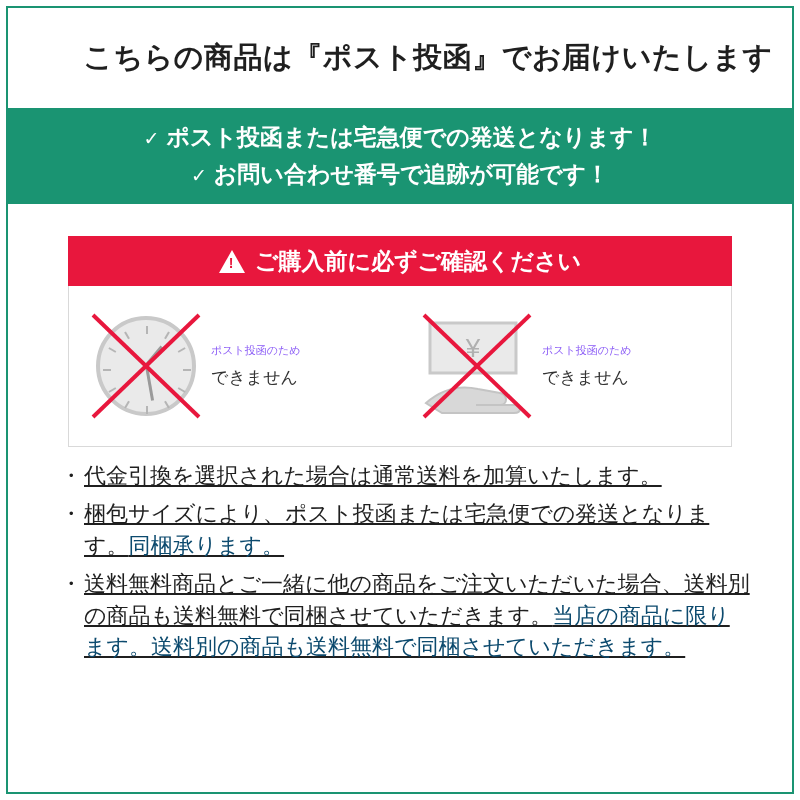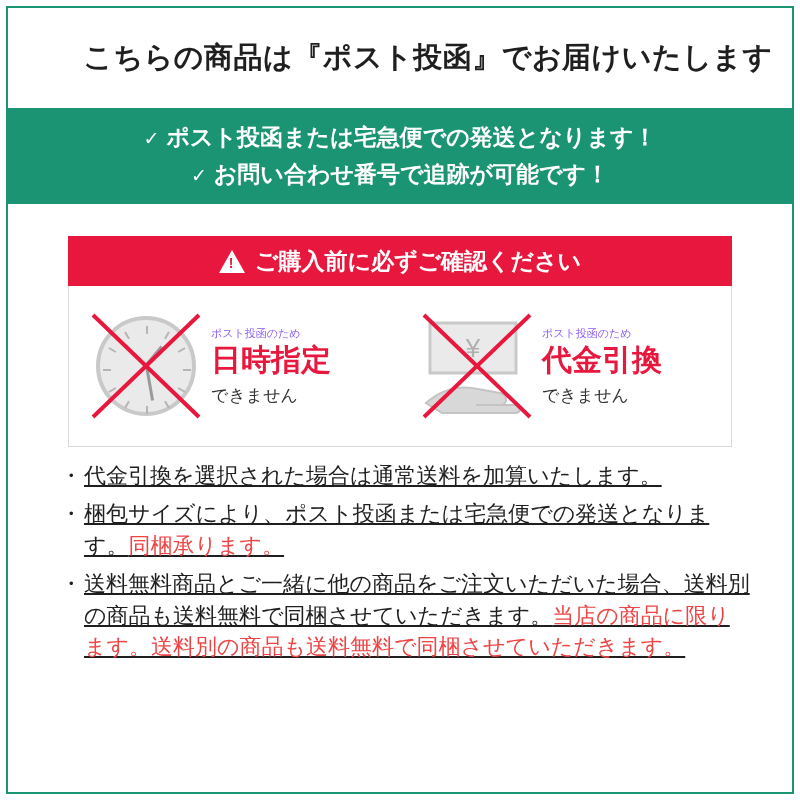--- a/index.html
+++ b/index.html
@@ -244,21 +244,21 @@
   }
   .note .dot {
     flex: none;
     margin-right: 2px;
   }
   .note .body {
     flex: 1;
     text-decoration: underline;
   }
   .red-text {
-    color: #ef4444;
+    color: #0c4a6e;
     text-align: center;
   }
 </style>
 </head>
 <body>
 
 <div class="page">
 
   <div class="frame-border"></div>
 
@@ -302,40 +302,38 @@
             <div class="hand-h"></div>
             <div class="hand-m"></div>
           </div>
           <svg class="cross" viewBox="0 0 118 118">
             <line x1="6" y1="8" x2="112" y2="110" stroke="#e8173d" stroke-width="4"></line>
             <line x1="112" y1="8" x2="6" y2="110" stroke="#e8173d" stroke-width="4"></line>
           </svg>
         </div>
         <div class="cell-text">
           <div class="small-gray">ポスト投函のため</div>
-          <div class="big-red">日時指定</div>
           <div class="mid-gray">できません</div>
         </div>
       </div>
 
       <div class="warn-cell">
         <div class="icon-box">
           <svg class="money-icon" viewBox="0 0 112 96">
             <rect x="8" y="4" width="86" height="50" fill="#eaeaea" stroke="#c9c9c9" stroke-width="3"></rect>
             <text x="51" y="38" font-size="26" fill="#b0b0b0" text-anchor="middle" font-family="Liberation Sans, sans-serif">¥</text>
             <path d="M4 84 C20 70, 38 66, 56 70 L78 74 C86 76, 86 86, 78 86 L54 86 L92 86 C100 86, 100 94, 92 94 L20 94 Z" fill="#d8d8d8" stroke="#c4c4c4" stroke-width="2"></path>
           </svg>
           <svg class="cross" viewBox="0 0 118 118">
             <line x1="6" y1="8" x2="112" y2="110" stroke="#e8173d" stroke-width="4"></line>
             <line x1="112" y1="8" x2="6" y2="110" stroke="#e8173d" stroke-width="4"></line>
           </svg>
         </div>
         <div class="cell-text">
           <div class="small-gray">ポスト投函のため</div>
-          <div class="big-red">代金引換</div>
           <div class="mid-gray">できません</div>
         </div>
       </div>
 
     </div>
   </div>
 
   <div class="notes">
 
     <div class="note">

